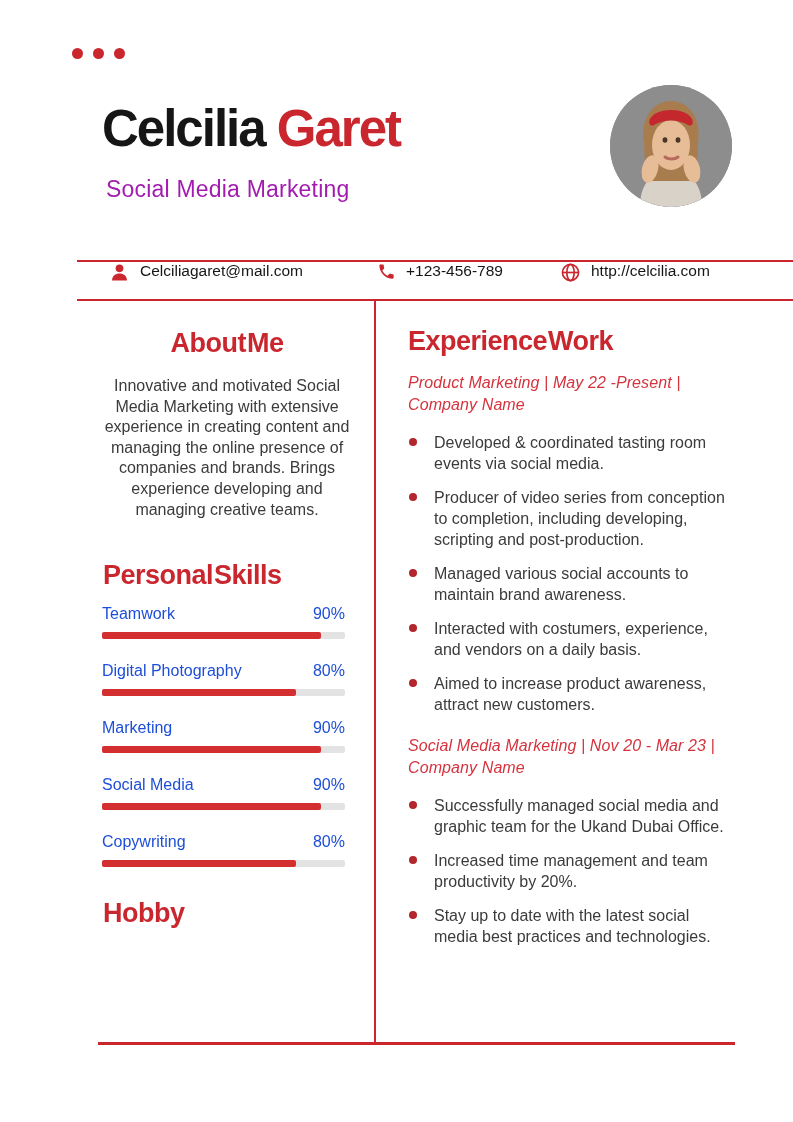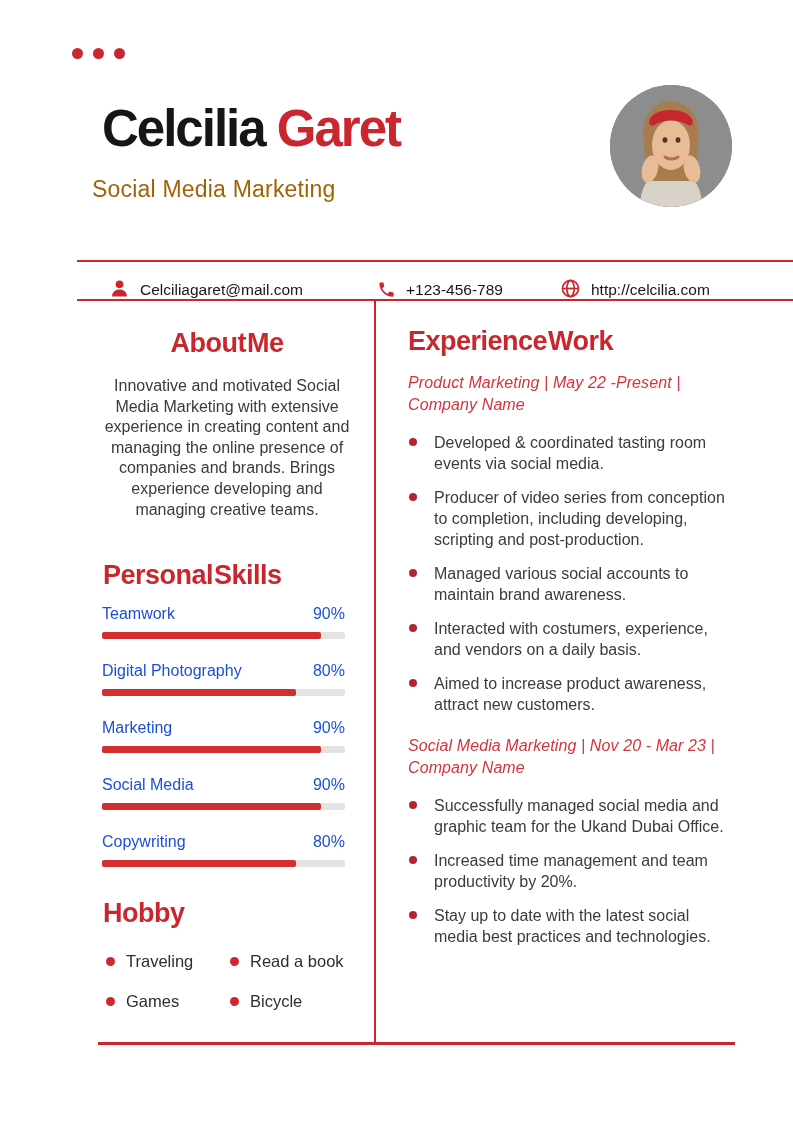--- a/index.html
+++ b/index.html
@@ -17,31 +17,31 @@
   }
   
   .dots{position:absolute;left:52px;top:48px;display:flex;gap:10px;}
   .dots span{width:11px;height:11px;border-radius:50%;background:var(--accent);display:block;}
   
   .name{
     position:absolute;left:82px;top:98px;font-size:51px;line-height:62px;
     font-weight:800;letter-spacing:-2px;color:#161616;white-space:nowrap;
   }
   .name .last{color:var(--accent);}
-  .subtitle{position:absolute;left:72px;top:176px;font-size:23px;color:#a16207;letter-spacing:0.2px;}
+  .subtitle{position:absolute;left:86px;top:176px;font-size:23px;color:#a21caf;letter-spacing:0.2px;}
   .photo{
     position:absolute;left:590px;top:85px;width:122px;height:122px;border-radius:50%;
     overflow:hidden;background:#8d8d8d;
   }
   
   .contact{
     position:absolute;left:57px;top:260px;width:735px;height:41px;
     border-top:2px solid var(--accent);border-bottom:2px solid var(--accent);
   }
-  .c-item{position:absolute;top:0;height:37px;display:flex;align-items:flex-end;gap:10px;font-size:15.5px;color:#161616;}
+  .c-item{position:absolute;top:0;height:37px;display:flex;align-items:flex-start;gap:10px;font-size:15.5px;color:#161616;}
   .c-item.c1{left:32px;}
   .c-item.c2{left:300px;}
   .c-item.c3{left:483px;}
   .c-item svg{display:block;}
   
   .v-divider{position:absolute;left:354px;top:301px;width:2px;height:741px;background:var(--accent);}
   .bottom-rule{position:absolute;left:78px;top:1042px;width:637px;height:3px;background:var(--accent);}
   
   .sec-h{
     margin:0;font-size:27px;font-weight:800;color:var(--accent);
@@ -183,38 +183,20 @@
         <span>80%</span>
       </div>
       <div class="bar">
           <div class="fill" style="width: 80%;"></div>
         </div>
     </div>
 
   </section>
 
   <h2 class="sec-h hobby-h">Hobby</h2>
-  <section class="hobby">
-    <div class="hobby-item">
-        <span class="hdot"></span>
-        <span>Traveling</span>
-      </div>
-    <div class="hobby-item">
-        <span class="hdot"></span>
-        <span>Read a book</span>
-      </div>
-    <div class="hobby-item">
-        <span class="hdot"></span>
-        <span>Games</span>
-      </div>
-    <div class="hobby-item">
-        <span class="hdot"></span>
-        <span>Bicycle</span>
-      </div>
-  </section>
 
   <section class="exp">
     <h2 class="sec-h">Experience Work</h2>
 
     <div class="job">
       <p class="job-title">Product Marketing | May 22 -Present | Company Name</p>
       <ul>
         <li><span class="dot"></span><span>Developed &amp; coordinated tasting room events via social media.</span></li>
         <li><span class="dot"></span><span>Producer of video series from conception to completion, including developing, scripting and post-production.</span></li>
         <li><span class="dot"></span><span>Managed various social accounts to maintain brand awareness.</span></li>

